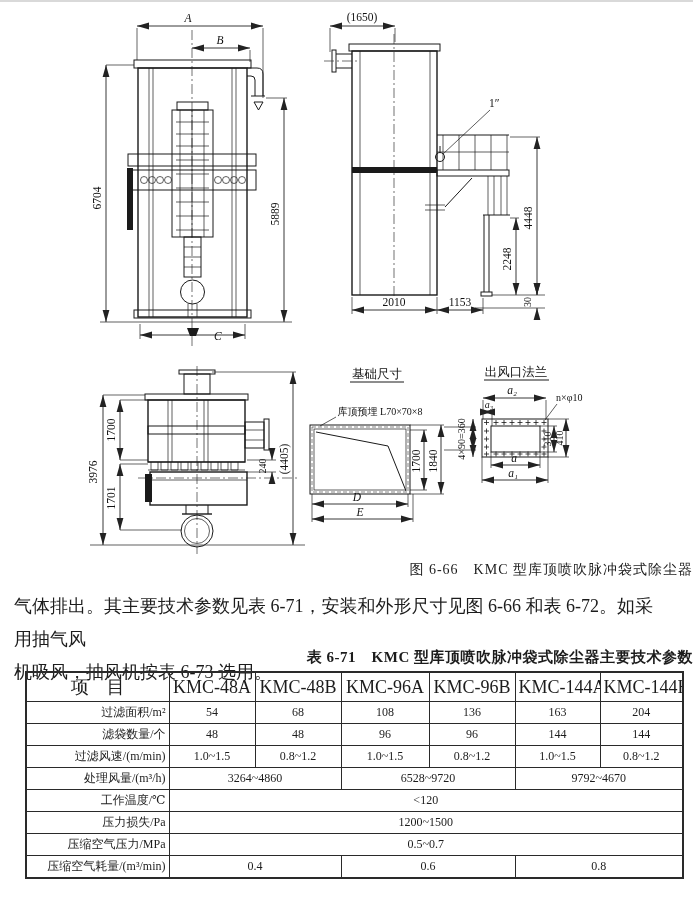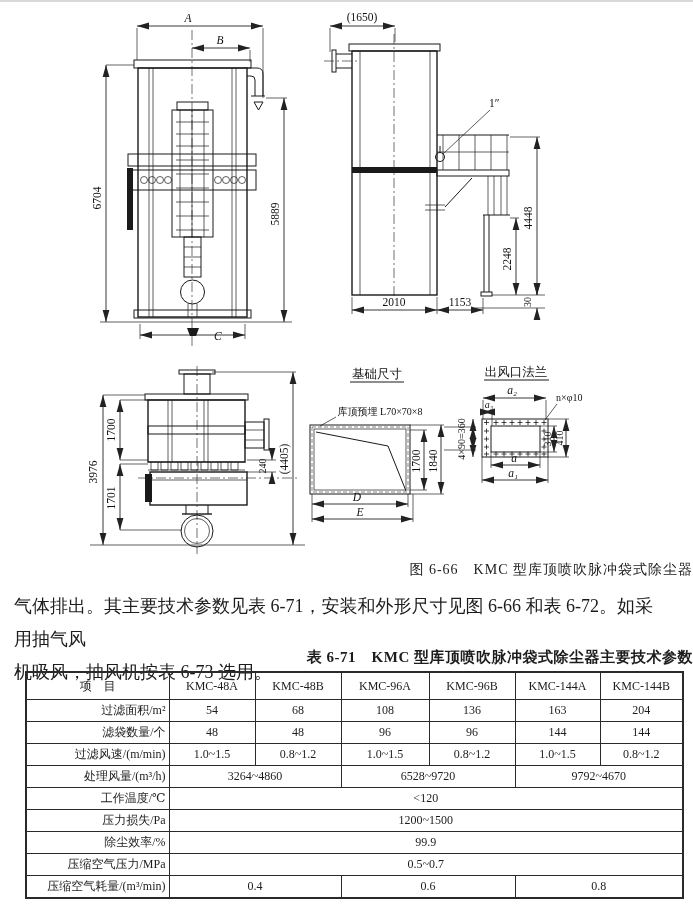--- a/index.html
+++ b/index.html
@@ -22,21 +22,21 @@
   #caption{position:absolute;top:561px;left:0;width:693px;text-align:right;
            font-size:14px;letter-spacing:1px;}
   #para{position:absolute;top:590px;left:14px;width:645px;font-size:18px;line-height:33px;font-family:Liberation Serif, serif;}
   #table-title{position:absolute;top:648px;left:0;width:693px;text-align:right;
                font-size:15px;font-weight:bold;letter-spacing:.5px;}
   #spec-table{position:absolute;top:671px;left:25px;width:657px;border-collapse:collapse;
               table-layout:fixed;border:2px solid #2a2a2a;}
   #spec-table th,#spec-table td{border:1px solid #2a2a2a;font-weight:normal;
               font-size:12px;text-align:center;padding:2px 3px;height:17px;
               overflow:hidden;white-space:nowrap;}
-  #spec-table th{height:22px;font-size:12px;}
+  #spec-table th{height:22px;font-size:18px;}
   #spec-table td.lbl{text-align:right;padding-left:5px;}
 </style>
 </head>
 <body>
 <div id="page">
 <div id="scan-edge"></div>
 
 <svg id="drawing" width="693" height="558" viewBox="0 0 693 558">
   <defs>
     <marker id="ar" viewBox="0 0 12 8" refX="12" refY="4" markerWidth="12" markerHeight="8" markerUnits="userSpaceOnUse" orient="auto-start-reverse">
@@ -334,24 +334,20 @@
   </tr>
   <tr>
     <td class="lbl">工作温度/℃</td>
     <td colspan="6">&lt;120</td>
   </tr>
   <tr>
     <td class="lbl">压力损失/Pa</td>
     <td colspan="6">1200~1500</td>
   </tr>
   <tr>
-    <td class="lbl">除尘效率/%</td>
-    <td colspan="6">99.9</td>
-  </tr>
-  <tr>
     <td class="lbl">压缩空气压力/MPa</td>
     <td colspan="6">0.5~0.7</td>
   </tr>
   <tr>
     <td class="lbl">压缩空气耗量/(m³/min)</td>
     <td colspan="2">0.4</td>
     <td colspan="2">0.6</td>
     <td colspan="2">0.8</td>
   </tr>
 </tbody>

